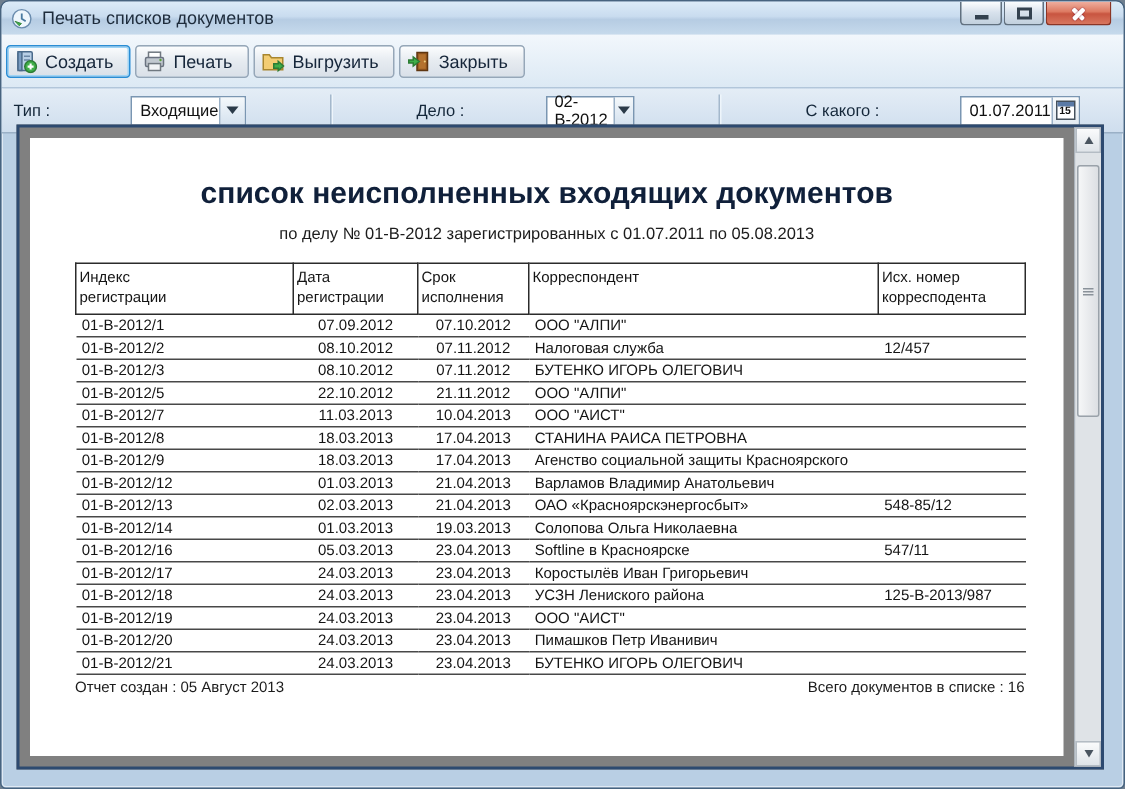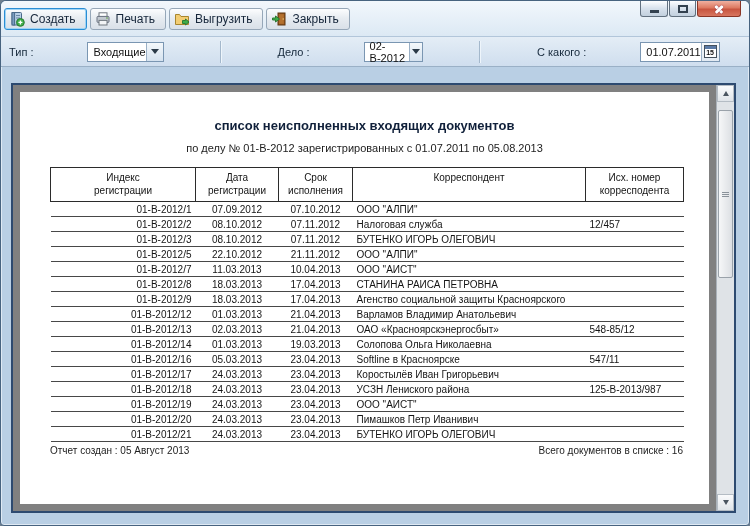--- a/index.html
+++ b/index.html
@@ -85,33 +85,33 @@
   .vsep { width:0; height:22px; border-left:1px solid #a4b8cc; border-right:1px solid #eef5fb; margin:0 8px; }
 
   
   .preview {
     position:absolute; left:10px; top:82px; right:13px; bottom:12px;
     border:2px solid #2d4a70; background:#808080; display:flex;
   }
   .page-area { flex:1; padding:7px; overflow:hidden; }
   .page { background:#fff; width:100%; height:100%; position:relative; color:#141414; }
 
-  .rpt-title { text-align:center; font-weight:bold; font-size:13px; padding-top:26px; color:#10203a; }
+  .rpt-title { text-align:center; font-weight:bold; font-size:20px; padding-top:26px; color:#10203a; }
   .rpt-subtitle { text-align:center; font-size:11px; margin-top:9px; color:#1c1c1c; }
 
   table.rpt { margin:13px 0 0 30px; width:633px; border-collapse:collapse; table-layout:fixed; }
   table.rpt th {
-    border:1px solid #2b2b2b; font-weight:normal; font-size:10px; text-align:center;
+    border:1px solid #2b2b2b; font-weight:normal; font-size:10px; text-align:left;
     vertical-align:top; padding:3px 2px 2px; white-space:pre-line; line-height:13px; height:34px; color:#141414;margin-left:46px;
   }
   table.rpt td {
     border-bottom:1px solid #484848; font-size:10px; padding:2px 4px 1px;
     height:14px; overflow:hidden; white-space:nowrap; color:#141414;
   }
-  td.c1 { text-align:right; } td.c2,td.c3 { text-align:center; } td.c4 { text-align:left; padding-left:6px; } td.c5 { text-align:left; padding-left:2px; }
+  td.c1 { text-align:left; } td.c2,td.c3 { text-align:center; } td.c4 { text-align:left; padding-left:6px; } td.c5 { text-align:left; padding-left:2px; }
 
   .rpt-footer { display:flex; justify-content:space-between; width:633px; margin:3px 0 0 30px; font-size:10px; color:#1c1c1c; }
 
   
   .vscroll { width:18px; background:#e6eaee; border-left:1px solid #aab2ba; display:flex; flex-direction:column; }
   .sb-btn { height:17px; background:linear-gradient(180deg,#fafbfc,#dfe4e9); border:1px solid #b4bcc4; display:flex; align-items:center; justify-content:center; }
   .sb-track { flex:1; position:relative; background:#dfe3e7; }
   .sb-thumb {
     position:absolute; left:1px; right:1px; top:8px; height:168px;
     background:linear-gradient(90deg,#f6f7f8,#dcdfe3); border:1px solid #9aa2aa; border-radius:2px;
@@ -121,20 +121,28 @@
   .tri-up-s  { width:0;height:0;border-left:3.5px solid transparent;border-right:3.5px solid transparent;border-bottom:5px solid #4a5560; }
   .tri-dn-s  { width:0;height:0;border-left:3.5px solid transparent;border-right:3.5px solid transparent;border-top:5px solid #4a5560; }
 
   .ico { flex:0 0 auto; display:block; }
 </style>
 </head>
 <body>
 
 <div class="window">
 
+  <div class="titlebar">
+    <svg class="ico" width="15" height="15" viewBox="0 0 16 16">
+      <circle cx="8" cy="8" r="6.5" fill="#eef6fc" stroke="#6a8cae"></circle>
+      <path d="M8 4.2v3.8l2.8 1.8" stroke="#4a7aa0" fill="none" stroke-width="1.3"></path>
+      <path d="M3.2 9.8l3 3.2 1.6-1.6z" fill="#3fae49" stroke="#2c7c34" stroke-width="0.6"></path>
+    </svg>
+    <span class="title">Печать списков документов</span>
+  </div>
   <div class="winbtns">
     <div class="winbtn min">
         <span class="glyph-min"></span>
       </div>
     <div class="winbtn max">
         <span class="glyph-max"></span>
       </div>
     <div class="winbtn close">
         <span class="glyph-close"></span>
       </div>

